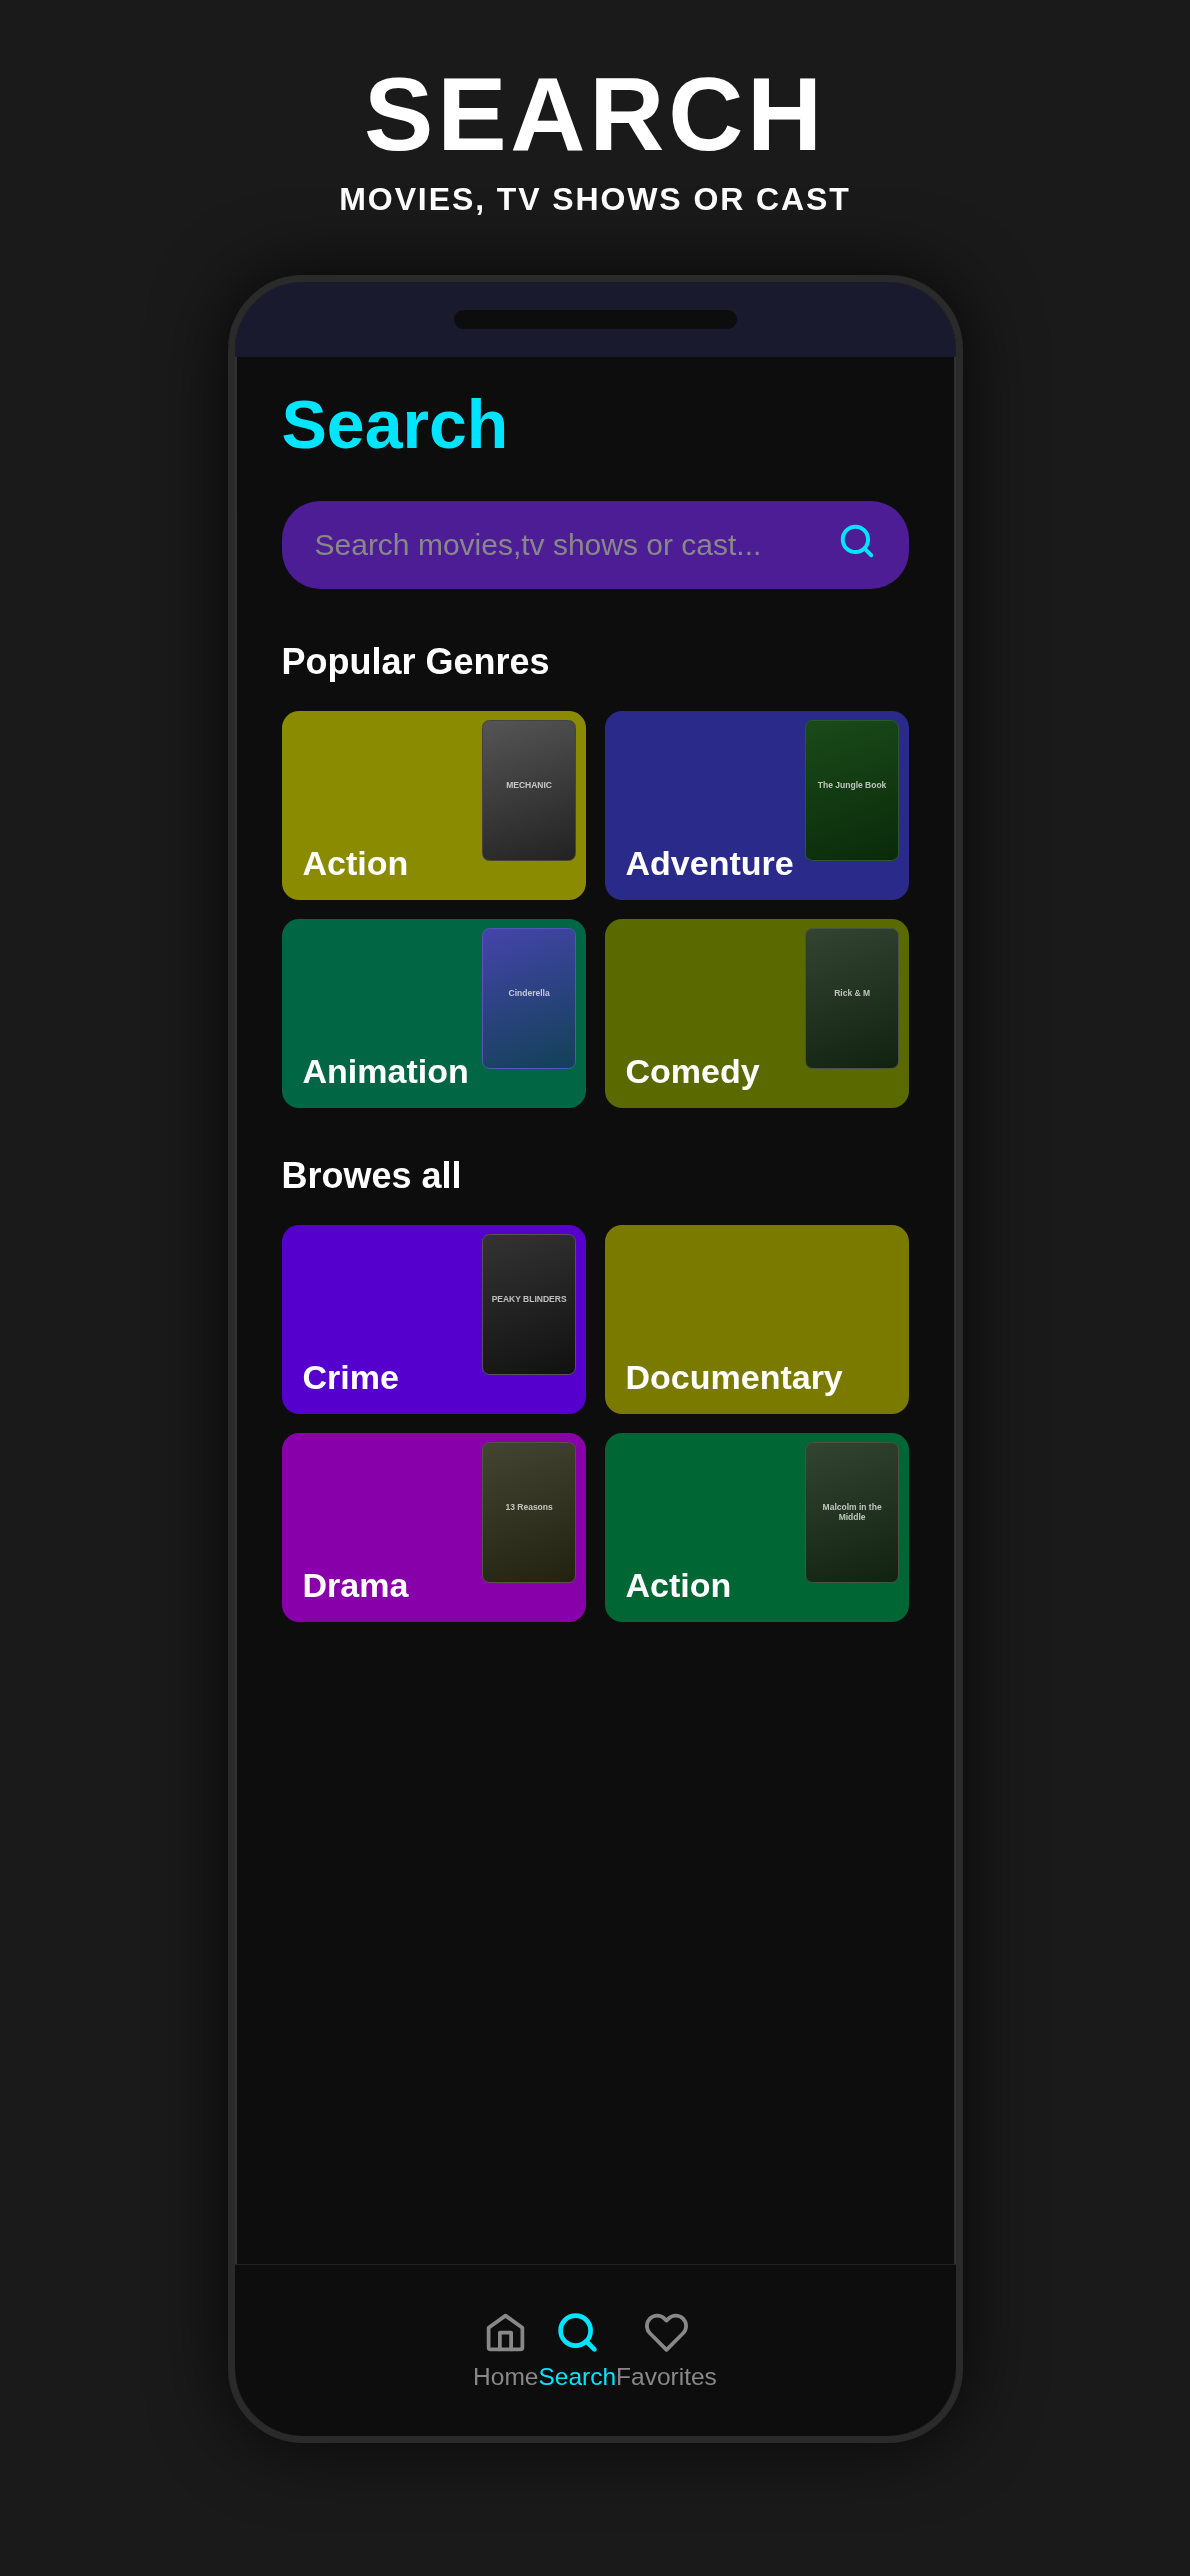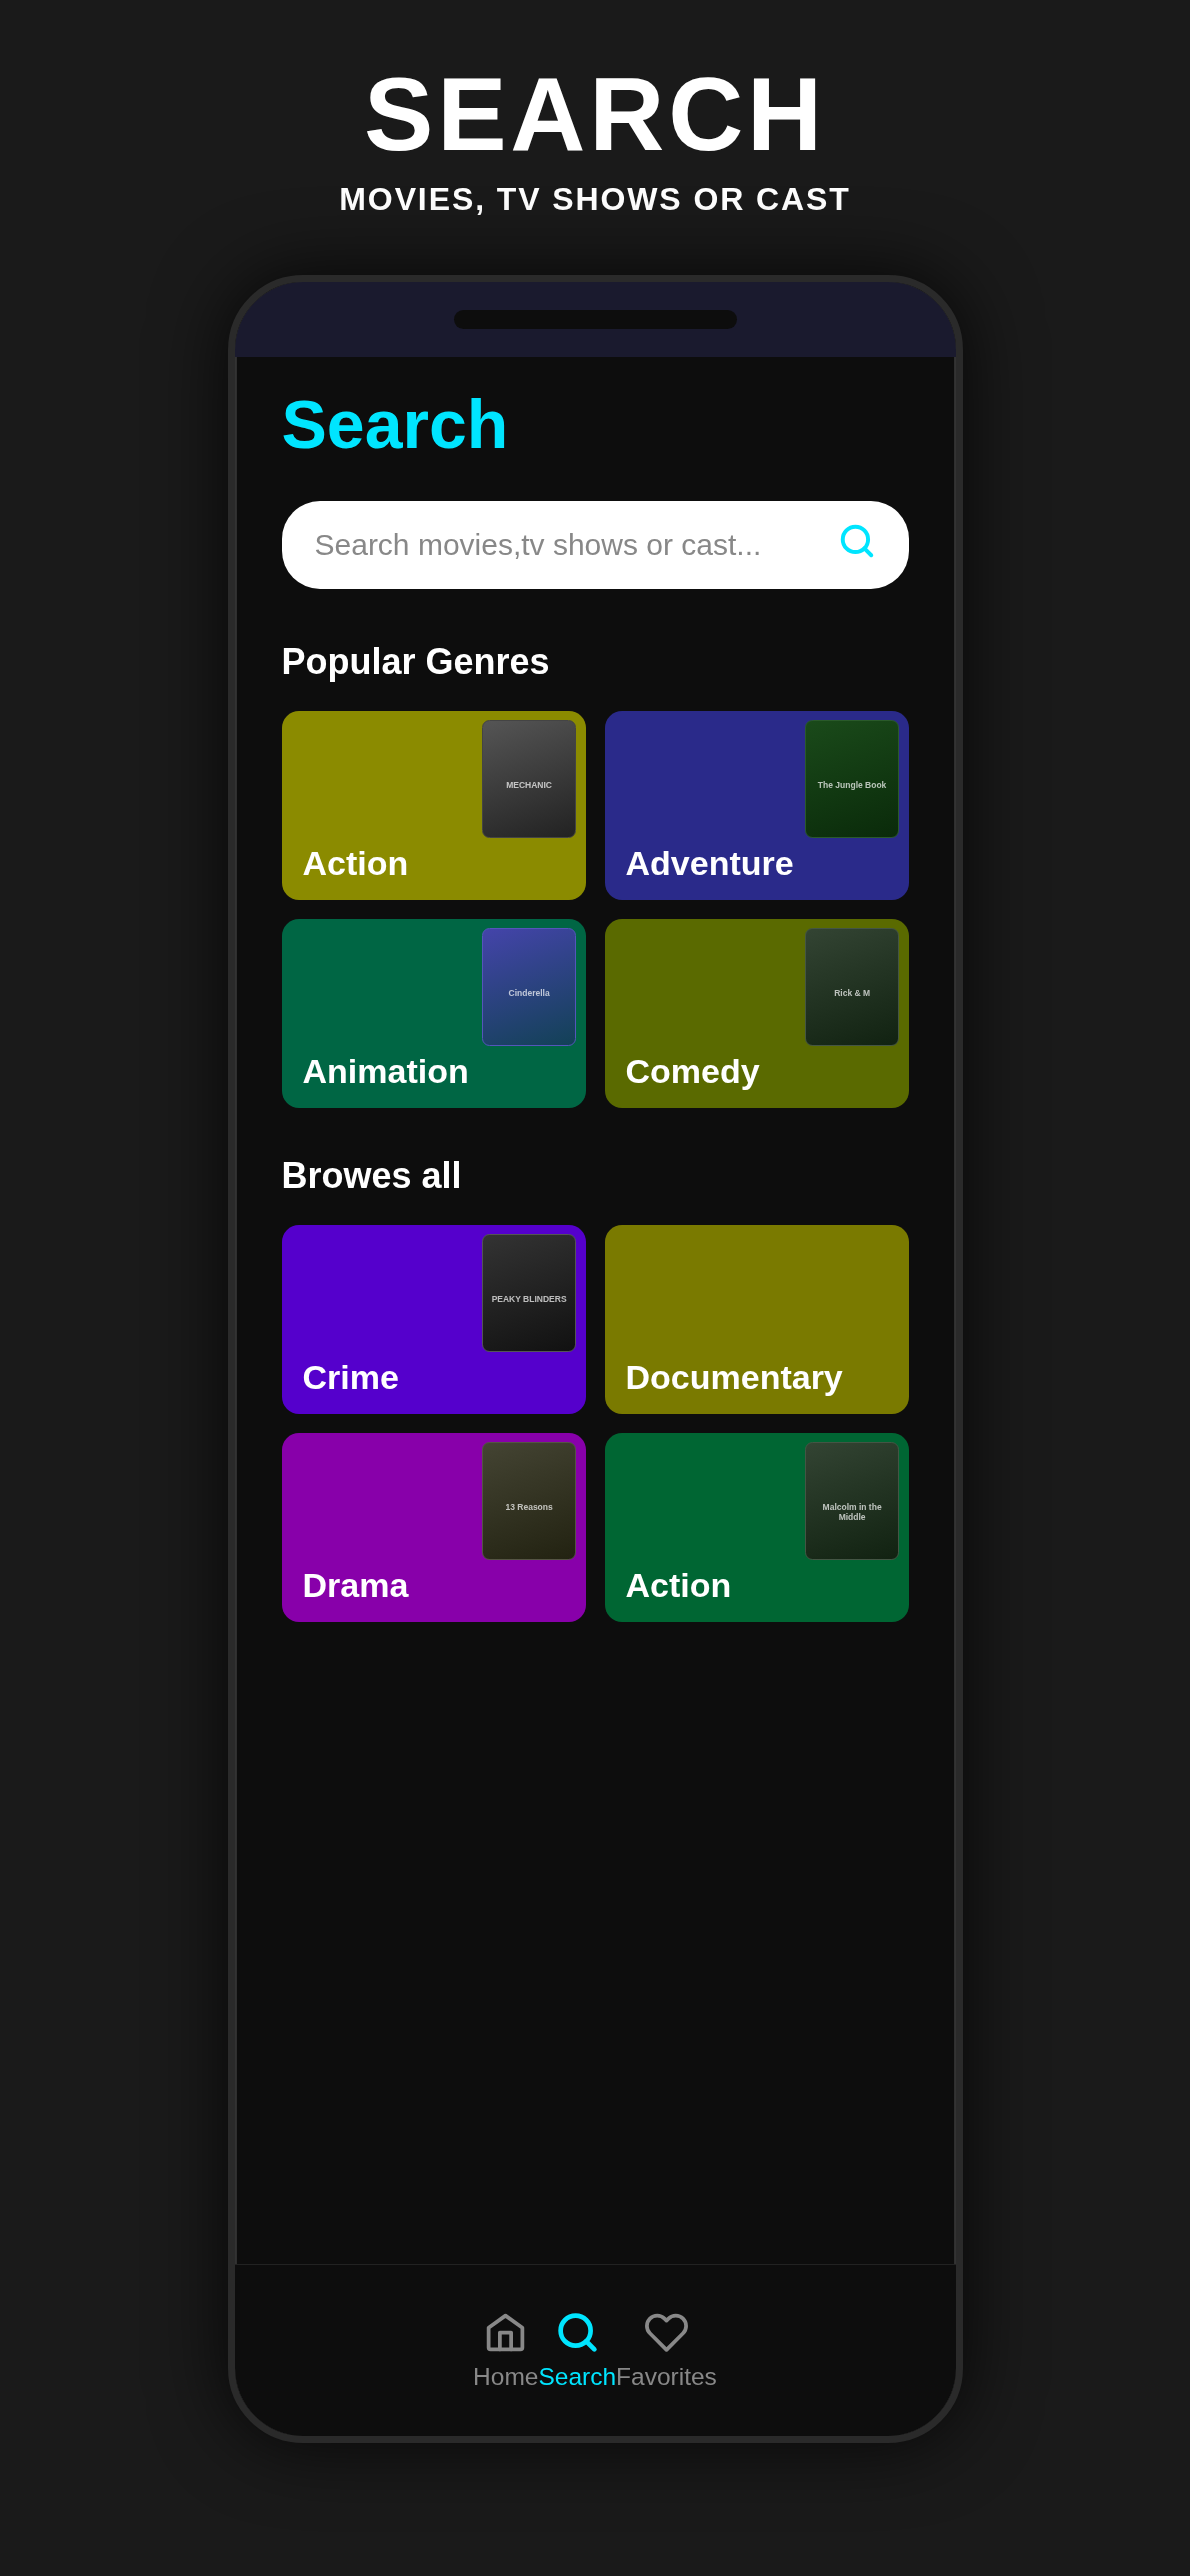--- a/index.html
+++ b/index.html
@@ -98,21 +98,21 @@
 
     .page-title {
       font-size: 68px;
       font-weight: 800;
       color: #00e5ff;
       margin-bottom: 38px;
     }
 
     .search-bar {
       width: 100%;
-      background: #ffffff;
+      background: #4c1d95;
       border-radius: 38px;
       padding: 21px 33px;
       display: flex;
       align-items: center;
       justify-content: space-between;
       margin-bottom: 52px;
     }
 
     .search-placeholder {
       font-size: 30px;
@@ -179,21 +179,21 @@
 
     
     .genre-family { background: #006633; }
 
     
     .poster {
       position: absolute;
       right: 9.4px;
       top: 9.4px;
       width: 94px;
-      height: 118px;
+      height: 141px;
       border-radius: 7.5px;
       overflow: hidden;
     }
 
     .poster-mechanic {
       background: linear-gradient(160deg, #555 0%, #222 100%);
       border: 0.9px solid #444;
     }
 
     .poster-jungle {

